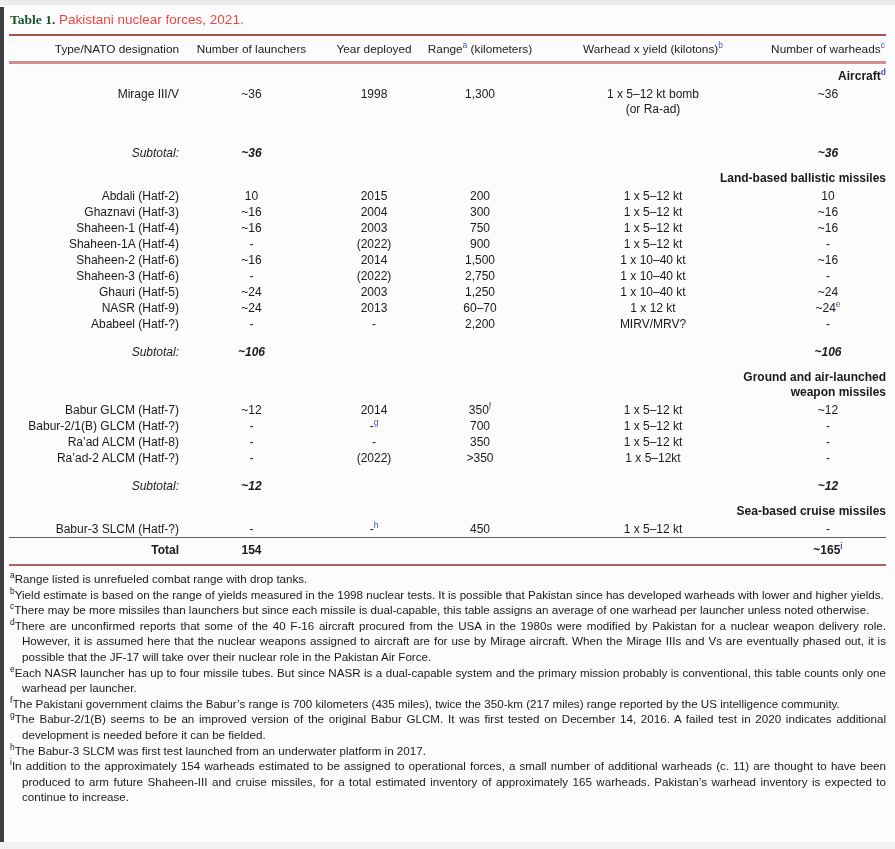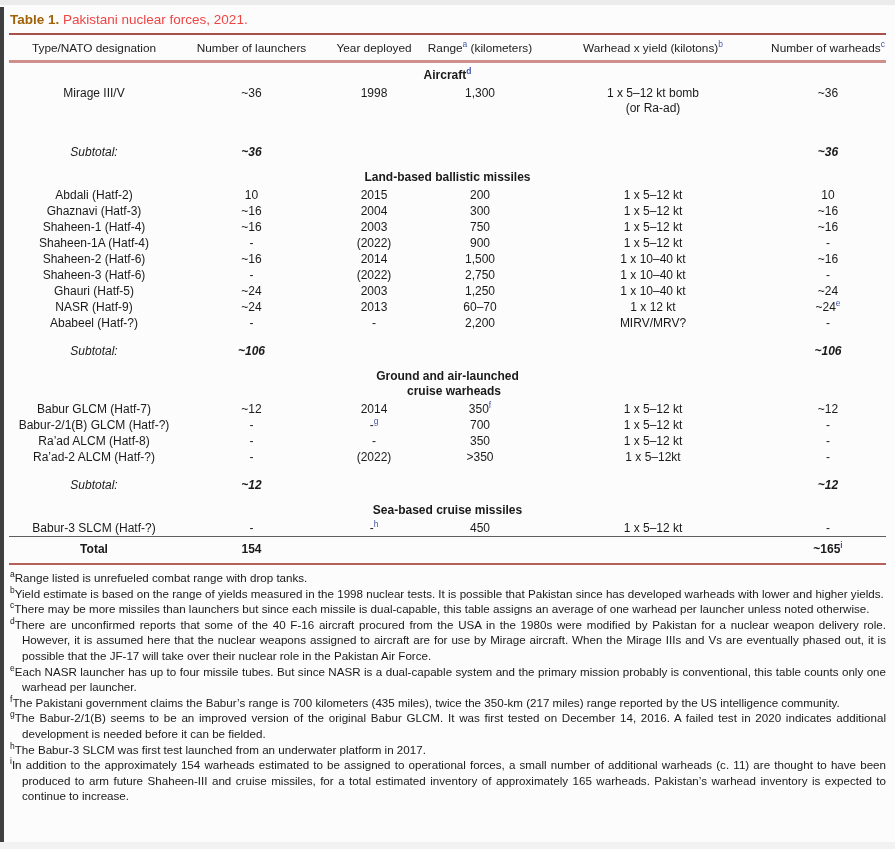--- a/index.html
+++ b/index.html
@@ -8,30 +8,30 @@
     background:#fcfcfc; color:#1a1a1a;
     font-family:"Liberation Sans", sans-serif;
   }
   .topband { position:absolute; top:0; left:0; right:0; height:5px; background:#ececec; }
   .bottomband { position:absolute; bottom:0; left:0; right:0; height:7px; background:#f2f2f2; }
   .leftbar { position:absolute; top:7px; bottom:5px; left:0; width:4px; background:#3f3f3f; }
   .content { position:absolute; left:9px; top:5px; width:877px; }
 
   
   .caption { padding:7px 0 6px 1px; font-size:13.5px; border-bottom:2px solid #a8504b; }
-  .caption-label { color:#a16207; font-weight:bold; }
+  .caption-label { color:#14532d; font-weight:bold;font-family:Liberation Serif, serif; }
   .caption-text { color:#ef4444; }
 
   
   table { width:100%; border-collapse:collapse; table-layout:fixed; }
   .table-wrap { border-bottom:2px solid #b4605b; }
   th, td { font-size:12px; line-height:15px; vertical-align:top; overflow:visible; white-space:nowrap; }
   thead th { font-weight:normal; font-size:11.8px; color:#222; padding:6px 0 4px;
              border-bottom:3px solid #cf8f8c; }
-  .c1 { text-align:center; }
+  .c1 { text-align:right; }
   .c2,.c3,.c4,.c5,.c6 { text-align:center; }
 
   tr.section td { font-weight:bold; padding:5px 0 2px; }
   tr.section .line2 { padding-left:13px; }
   tr.data td { padding:0.5px 0; }
   tr.spacer td { height:16px; padding:0; }
   tr.subtotal td { font-style:italic; padding:13px 0 5px; }
   tr.subtotal td.val { font-weight:bold; }
   tr.total td { font-weight:bold; border-top:1px solid #5e5e5e; padding:5px 0 6px;margin-top:17px; }
 
@@ -180,21 +180,21 @@
             <td class="c1">Subtotal:</td>
             <td class="c2 val">~106</td>
             <td class="c3"></td>
               <td class="c4"></td>
               <td class="c5"></td>
             <td class="c6 val">~106</td>
           </tr>
           <tr class="section">
             <td class="c1" colspan="6">
               <div>Ground and air-launched</div>
-              <div class="line2">cruise warheads</div>
+              <div class="line2">weapon missiles</div>
             </td>
           </tr>
           <tr class="data">
             <td class="c1">Babur GLCM (Hatf-7)</td>
             <td class="c2">~12</td>
             <td class="c3">2014</td>
             <td class="c4"><span>350</span><sup class="mark">f</sup></td>
             <td class="c5">1 x 5–12 kt</td>
             <td class="c6">~12</td>
           </tr>

